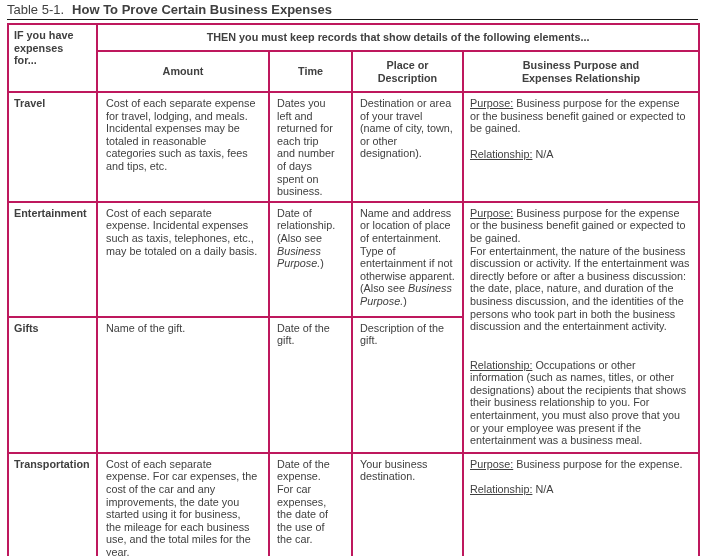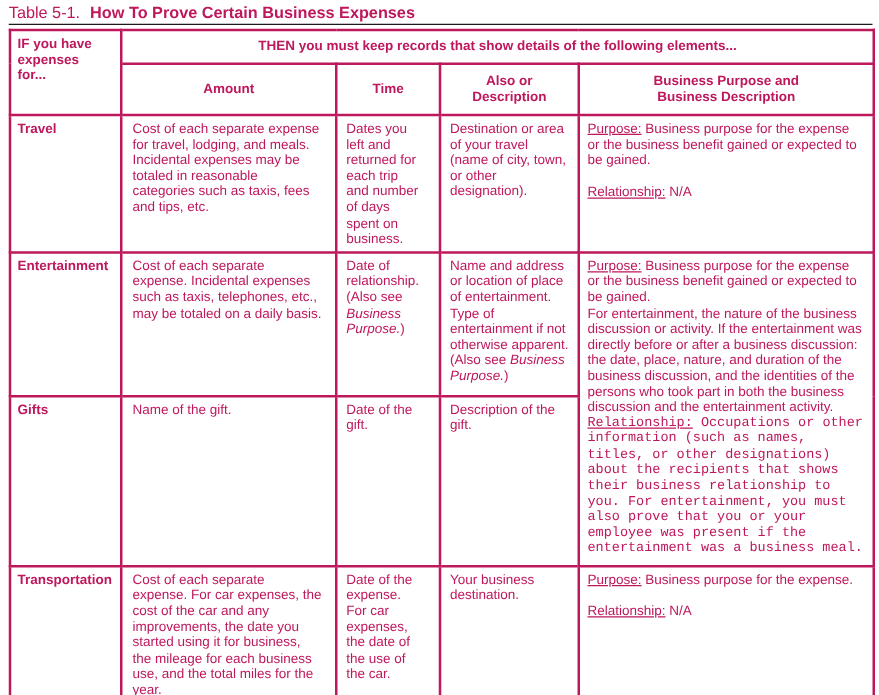--- a/index.html
+++ b/index.html
@@ -2,21 +2,21 @@
 <html><head>
 <meta charset="utf-8">
 <style>
   html, body { margin: 0; padding: 0; background: #ffffff; }
   .page {
     width: 703px;
     height: 556px;
     box-sizing: border-box;
     padding: 3px 5px 0 7px;
     background: #ffffff;
-    color: #be185d;
+    color: #404040;
     font-family: "Liberation Sans", "DejaVu Sans", sans-serif;
     overflow: hidden;
   }
   .title {
     font-size: 13px;
     line-height: 14px;
     white-space: nowrap;
     margin: 0 0 2px 0;
   }
   .title .prefix { font-weight: 400; }
@@ -61,21 +61,21 @@
     vertical-align: middle;
     padding: 2px 3px;
   }
   td.c-label  { padding: 4px 3px 3px 5px; font-weight: 700; }
   td.c-amount { padding: 4px 10px 3px 8px; margin-top: 44px; }
   td.c-time   { padding: 4px 14px 3px 7px; }
   td.c-place  { padding: 4px 7px 3px 7px; }
   td.c-purpose{ padding: 4px 6px 3px 6px; }
   td p { margin: 0; }
   p.gap    { margin-top: 13px; }
-  p.gap-lg { margin-top: 0; font-family: Liberation Mono, monospace; }
+  p.gap-lg { margin-top: 26px; }
   .u { text-decoration: underline; text-underline-offset: 1px; }
   i  { }
 </style>
 </head>
 <body>
 
 <div class="page">
 
   <div class="title"><span class="prefix">Table 5-1.</span><span class="main">How To Prove Certain Business Expenses</span></div>
 
@@ -90,22 +90,22 @@
         <col style="width:236px">
     </colgroup>
     <thead>
       <tr class="h1">
         <th rowspan="2" class="if-cell"><b>IF</b><span> you have</span><br><span>expenses</span><br><span>for...</span></th>
         <th colspan="4" class="then-cell"><b>THEN</b><span> you must keep records that show details of the following elements...</span></th>
       </tr>
       <tr class="h2">
         <th>Amount</th>
         <th>Time</th>
-        <th><span>Also or</span><br><span>Description</span></th>
-        <th><span>Business Purpose and</span><br><span>Business Description</span></th>
+        <th><span>Place or</span><br><span>Description</span></th>
+        <th><span>Business Purpose and</span><br><span>Expenses Relationship</span></th>
       </tr>
     </thead>
     <tbody>
       <tr class="r-travel">
         <td class="c-label">Travel</td>
         <td class="c-amount">Cost of each separate expense for travel, lodging, and meals. Incidental expenses may be totaled in reasonable categories such as taxis, fees and tips, etc.</td>
         <td class="c-time">Dates you left and returned for each trip and number of days spent on business.</td>
         <td class="c-place">Destination or area of your travel (name of city, town, or other designation).</td>
         <td class="c-purpose">
           <p><span class="u">Purpose:</span><span> Business purpose for the expense or the business benefit gained or expected to be gained.</span></p>

